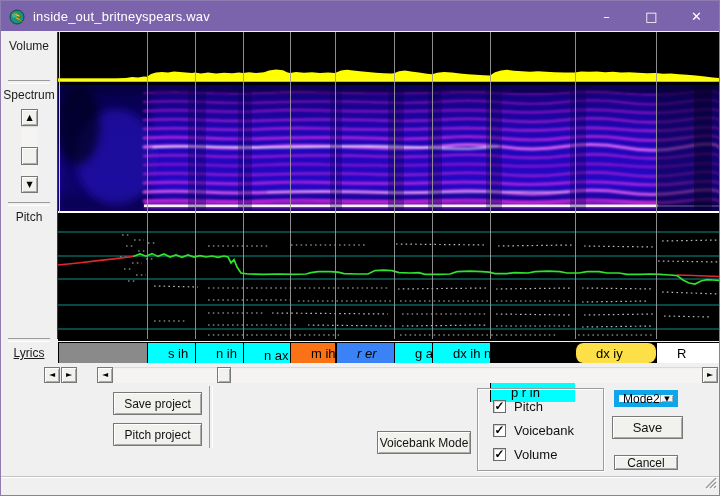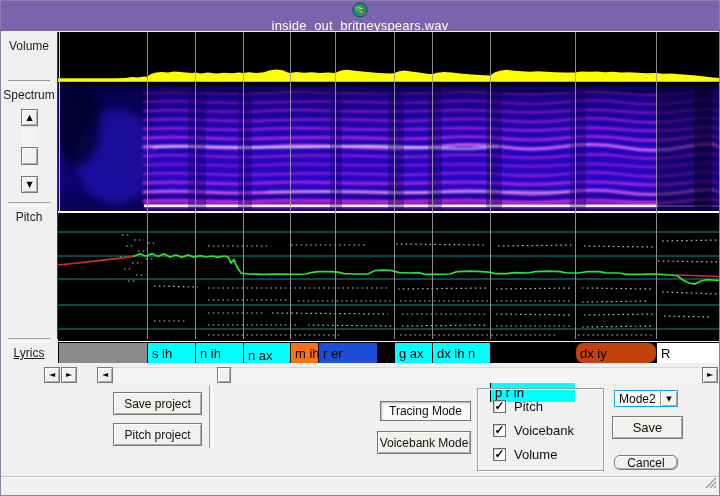--- a/index.html
+++ b/index.html
@@ -1,19 +1,19 @@
 <!DOCTYPE html>
 <html style="--titlebar: #7b64ab; --lyric-cyan: #00ffff; --waveform-yellow: #ffff00; --pitch-green: #2ee22e; --pitch-red: #e02828; --grid-teal: #0e8f8a;"><head>
 <meta charset="utf-8">
 <style>
   html,body{margin:0;padding:0;}
   body{width:720px;height:496px;font-family:"Liberation Sans",sans-serif;-webkit-font-smoothing:antialiased;}
   .window{position:relative;width:720px;height:496px;background:#f0f0f0;overflow:hidden;box-sizing:border-box;border:1px solid #8d7cb0;}
   
-  .titlebar{position:absolute;left:0;top:0;width:100%;height:30px;background:var(--titlebar,#7b64ab);display:flex;align-items:center;color:#fff;flex-direction:column;}
+  .titlebar{position:absolute;left:0;top:0;width:100%;height:30px;background:var(--titlebar,#7b64ab);display:flex;align-items:center;color:#fff;}
   .app-icon{width:17px;height:17px;margin:0 7px 0 8px;flex:0 0 auto;}
   .title-text{font-size:13px;letter-spacing:.2px;white-space:nowrap;}
   .win-controls{margin-left:auto;display:flex;height:100%;}
   .win-btn{width:45px;height:100%;display:flex;align-items:center;justify-content:center;font-size:13px;color:#fff;cursor:default;font-family:"DejaVu Sans",sans-serif;}
   
   .app-body{position:absolute;left:0;top:30px;right:0;bottom:0;background:#f0f0f0;}
   .side-label{position:absolute;left:0;width:56px;text-align:center;font-size:12px;color:#1c1c1c;}
   .divider{position:absolute;left:7px;width:42px;height:2px;border-top:1px solid #9b9b9b;border-bottom:1px solid #fff;}
   
   .btn{position:absolute;box-sizing:border-box;background:#f1f1ee;border:1px solid #787878;box-shadow:inset 1px 1px 0 #ffffff, inset -1px -1px 0 #ababab;display:flex;align-items:center;justify-content:center;font-size:12px;color:#111;cursor:default;}
@@ -25,28 +25,28 @@
   
   .display-edge{position:absolute;left:56px;top:1px;width:1px;height:307px;background:#3a3a3a;}
   .panel{position:absolute;left:57px;width:661px;overflow:hidden;background:#000;}
   .panel svg{display:block;}
   #gridlines{position:absolute;left:57px;top:1px;width:661px;height:307px;pointer-events:none;}
   #gridlines .gl{position:absolute;top:0;bottom:0;width:1px;background:rgba(155,155,155,.9);}
   .cursor-line{position:absolute;left:58px;top:1px;width:1px;height:181px;background:#e8e800;}
   
   #lyrics-row{position:absolute;left:57px;top:311px;width:661px;height:20px;background:#000;border-top:1px solid #000;}
   #lyrics-row .seg{position:absolute;top:0;height:100%;box-sizing:border-box;border-left:1px solid #000;display:flex;align-items:center;}
-  #lyrics-row .seg span{font-size:13px;color:#000;padding-left:4px;white-space:nowrap;}
+  #lyrics-row .seg span{font-size:13px;color:#000;padding-left:20px;white-space:nowrap;}
   
   .groupbox{position:absolute;box-sizing:border-box;border:1px solid #9c9c9c;box-shadow:1px 1px 0 #fff, inset 1px 1px 0 #fff;}
   .opt{position:absolute;display:flex;align-items:center;gap:8px;cursor:default;}
   .opt .cb{width:13px;height:13px;background:#fff;border:1px solid #6a6a6a;box-shadow:inset 1px 1px 0 #cfcfcf;font-size:12px;line-height:11px;text-align:center;color:#000;box-sizing:border-box;font-weight:bold;}
   .opt .opt-label{font-size:13px;color:#111;}
   
-  .combo{position:absolute;box-sizing:border-box;background:#fff;border:1px solid #0ea5e9;display:flex;align-items:center;}
+  .combo{position:absolute;box-sizing:border-box;background:#fff;border:5px solid #0ea5e9;display:flex;align-items:center;}
   .combo .combo-value{flex:1;font-size:12px;padding-left:4px;color:#000;}
   .combo .combo-arrow{width:16px;align-self:stretch;background:#f1f1ee;border-left:1px solid #9a9a9a;box-shadow:inset 1px 1px 0 #fff, inset -1px -1px 0 #ababab;display:flex;align-items:center;justify-content:center;font-size:7px;color:#000;font-family:"DejaVu Sans",sans-serif;}
   .vdivider{position:absolute;width:2px;border-left:1px solid #9a9a9a;border-right:1px solid #fff;}
   
   .statusbar{position:absolute;left:0;right:0;bottom:0;height:18px;background:#f0f0f0;border-top:1px solid #c3c3c3;box-shadow:inset 0 1px 0 #fff;}
   .grip{position:absolute;right:2px;bottom:2px;}
 </style>
 </head>
 <body>
 
@@ -249,33 +249,33 @@
         </div>
         <div class="seg" style="left: 137px; width: 48px; background: rgb(0, 255, 255);">
           <span>n ih</span>
         </div>
         <div class="seg" style="left: 185px; width: 47px; background: rgb(0, 255, 255); align-items: flex-end;">
           <span>n ax</span>
         </div>
         <div class="seg" style="left: 232px; width: 45px; background: #f97316;">
           <span>m ih</span>
         </div>
-        <div class="seg" style="left: 260px; width: 59px; background: #1d4ed8;">
+        <div class="seg" style="left: 278px; width: 59px; background: #3b82f6; font-style: italic;">
           <span>r er</span>
         </div>
         <div class="seg" style="left: 336px; width: 38px; background: rgb(0, 255, 255);">
           <span>g ax</span>
         </div>
         <div class="seg" style="left: 374px; width: 58px; background: rgb(0, 255, 255);">
           <span>dx ih n</span>
         </div>
         <div class="seg" style="left: 432px; width: 85px; background: rgb(0, 255, 255); margin-top: 39px;">
           <span>p r ih</span>
         </div>
-        <div class="seg" style="left: 517px; width: 81px; background: #c2410c; border-radius: 8px;">
+        <div class="seg" style="left: 517px; width: 81px; background: #fde047; border-radius: 8px;">
           <span>dx iy</span>
         </div>
         <div class="seg" style="left: 598px; width: 63px; background: rgb(255, 255, 255);">
           <span>R</span>
         </div>
       </div>
 
     <div class="btn" style="left:43px;top:336px;width:16px;height:16px;">
         <span class="arrow-btn">◄</span>
       </div>
@@ -288,21 +288,20 @@
       </div>
     <div class="thumb" style="left:216px;top:336px;width:14px;height:16px;"></div>
     <div class="btn" style="left:701px;top:336px;width:16px;height:16px;">
         <span class="arrow-btn">►</span>
       </div>
 
     <div class="btn" style="left:112px;top:361px;width:89px;height:23px;">Save project</div>
     <div class="btn" style="left:112px;top:392px;width:89px;height:23px;">Pitch project</div>
     <div class="vdivider" style="left:208px;top:355px;height:62px;"></div>
 
-    <div class="btn sunken" style="left:379px;top:370px;width:91px;height:20px;">Tracing Mode</div>
     <div class="btn" style="left:376px;top:400px;width:94px;height:23px;">Voicebank Mode</div>
 
     <div class="groupbox" style="left:476px;top:357px;width:127px;height:83px;"></div>
     <div id="options-box">
         <label class="opt" style="left: 492px; top: 368px;">
           <span class="cb">✓</span>
           <span class="opt-label">Pitch</span>
         </label>
         <label class="opt" style="left: 492px; top: 392px;">
           <span class="cb">✓</span>
@@ -312,21 +311,21 @@
           <span class="cb">✓</span>
           <span class="opt-label">Volume</span>
         </label>
       </div>
 
     <div class="combo" style="left:613px;top:359px;width:64px;height:17px;">
       <span class="combo-value">Mode2</span>
       <span class="combo-arrow">▼</span>
     </div>
     <div class="btn big" style="left:611px;top:385px;width:71px;height:23px;">Save</div>
-    <div class="btn" style="left:613px;top:424px;width:64px;height:15px;border-radius:6px;">Cancel</div>
+    <div class="btn" style="left:613px;top:424px;width:64px;height:15px;">Cancel</div>
 
     <div class="statusbar">
       <span class="grip">
         <svg width="13" height="13" viewBox="0 0 13 13">
           <g stroke="#9a9a9a" stroke-width="1.4">
             <line x1="12" y1="2" x2="2" y2="12"></line>
               <line x1="12" y1="6" x2="6" y2="12"></line>
               <line x1="12" y1="10" x2="10" y2="12"></line>
           </g>
           <g stroke="#ffffff" stroke-width="1">

